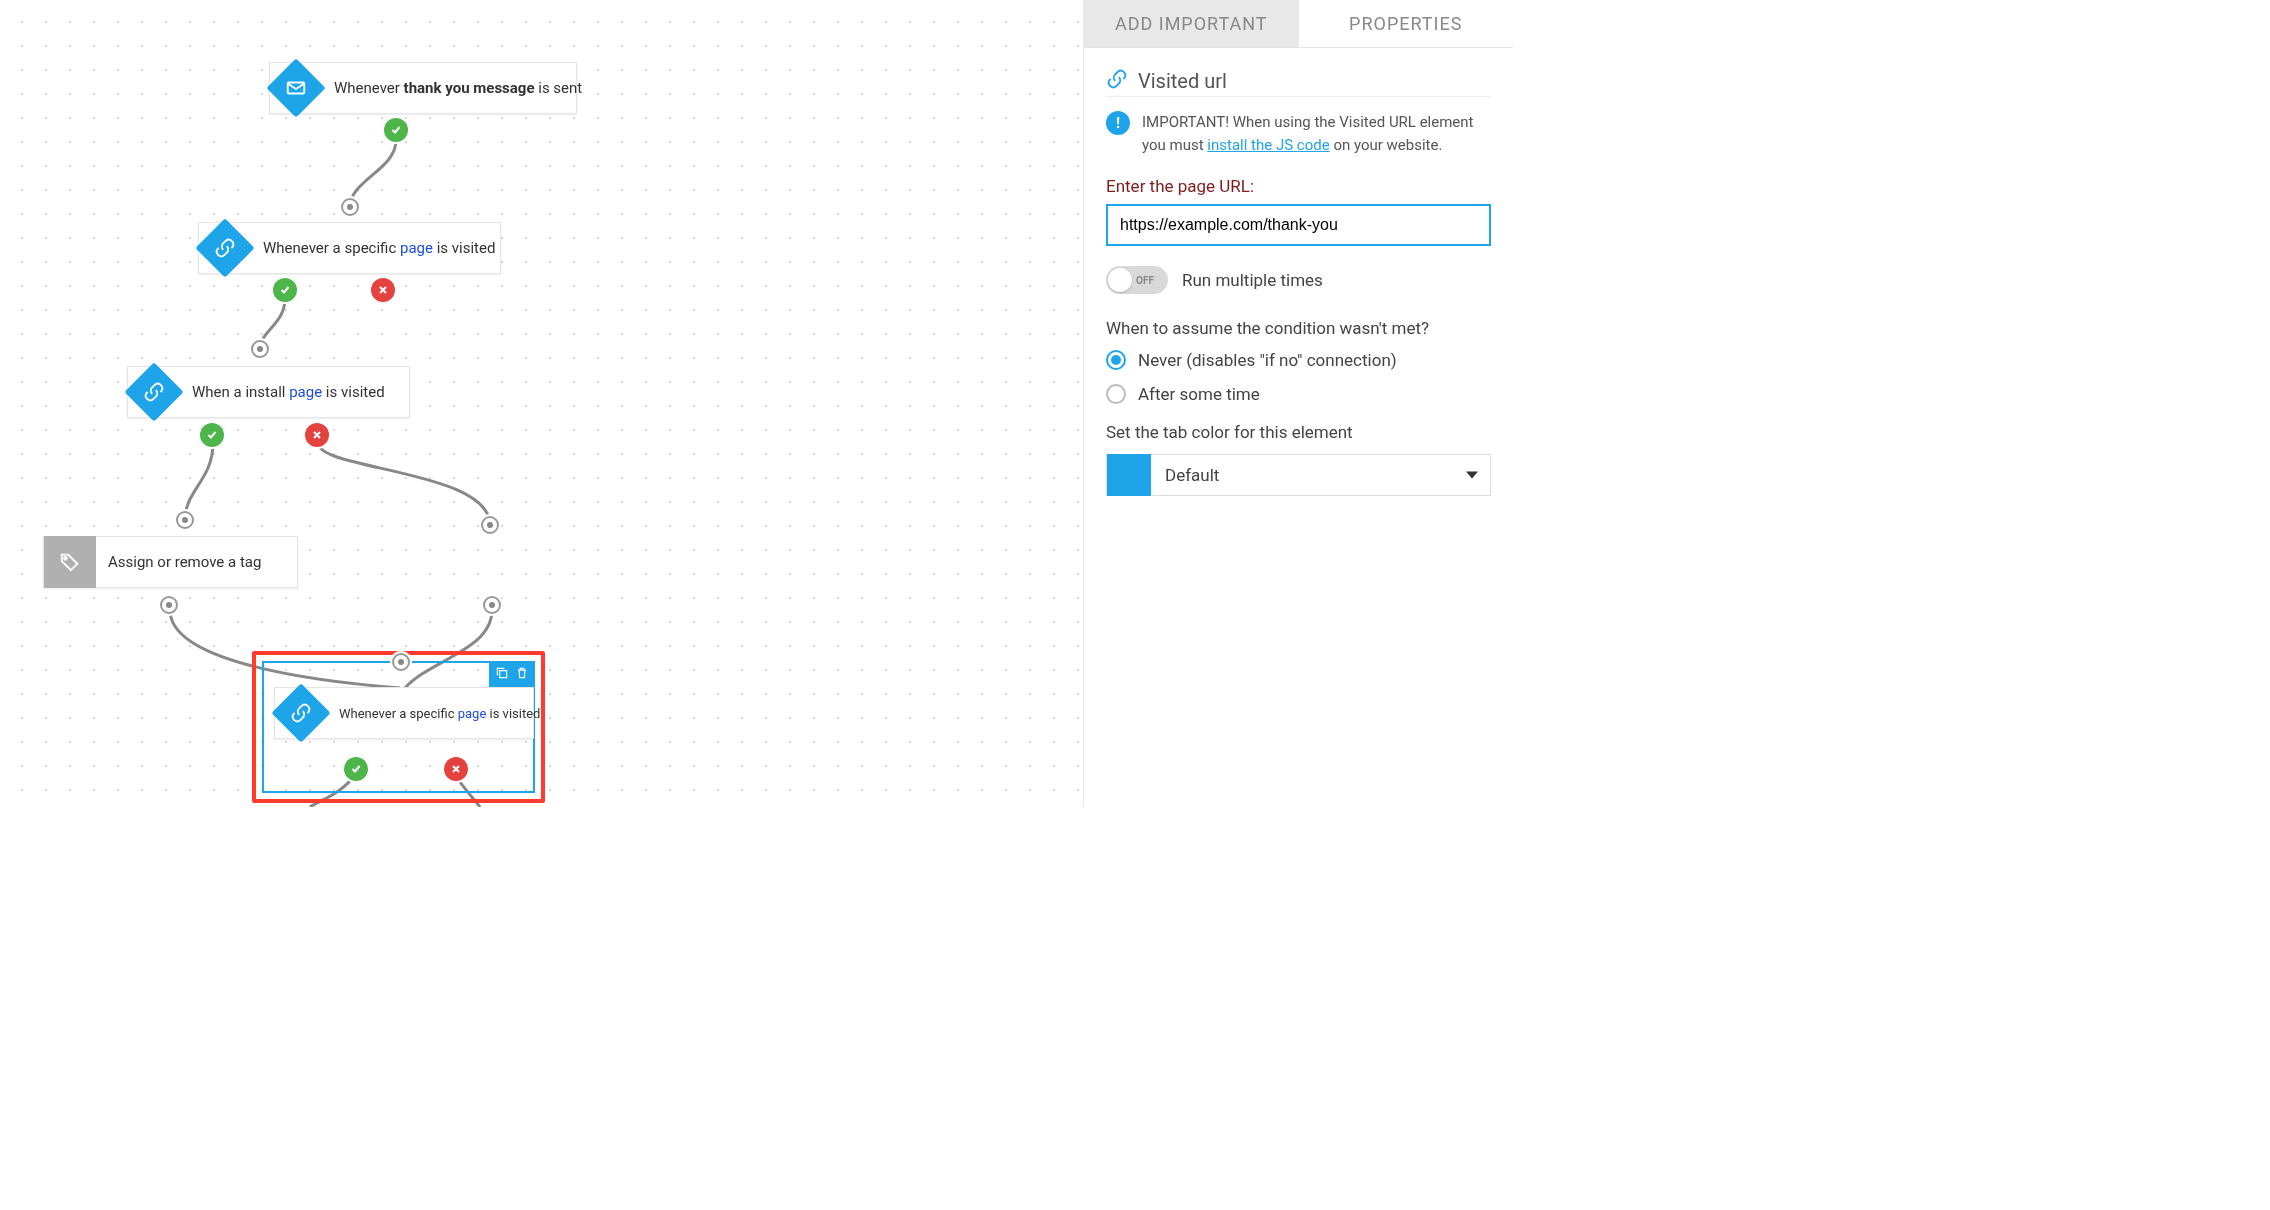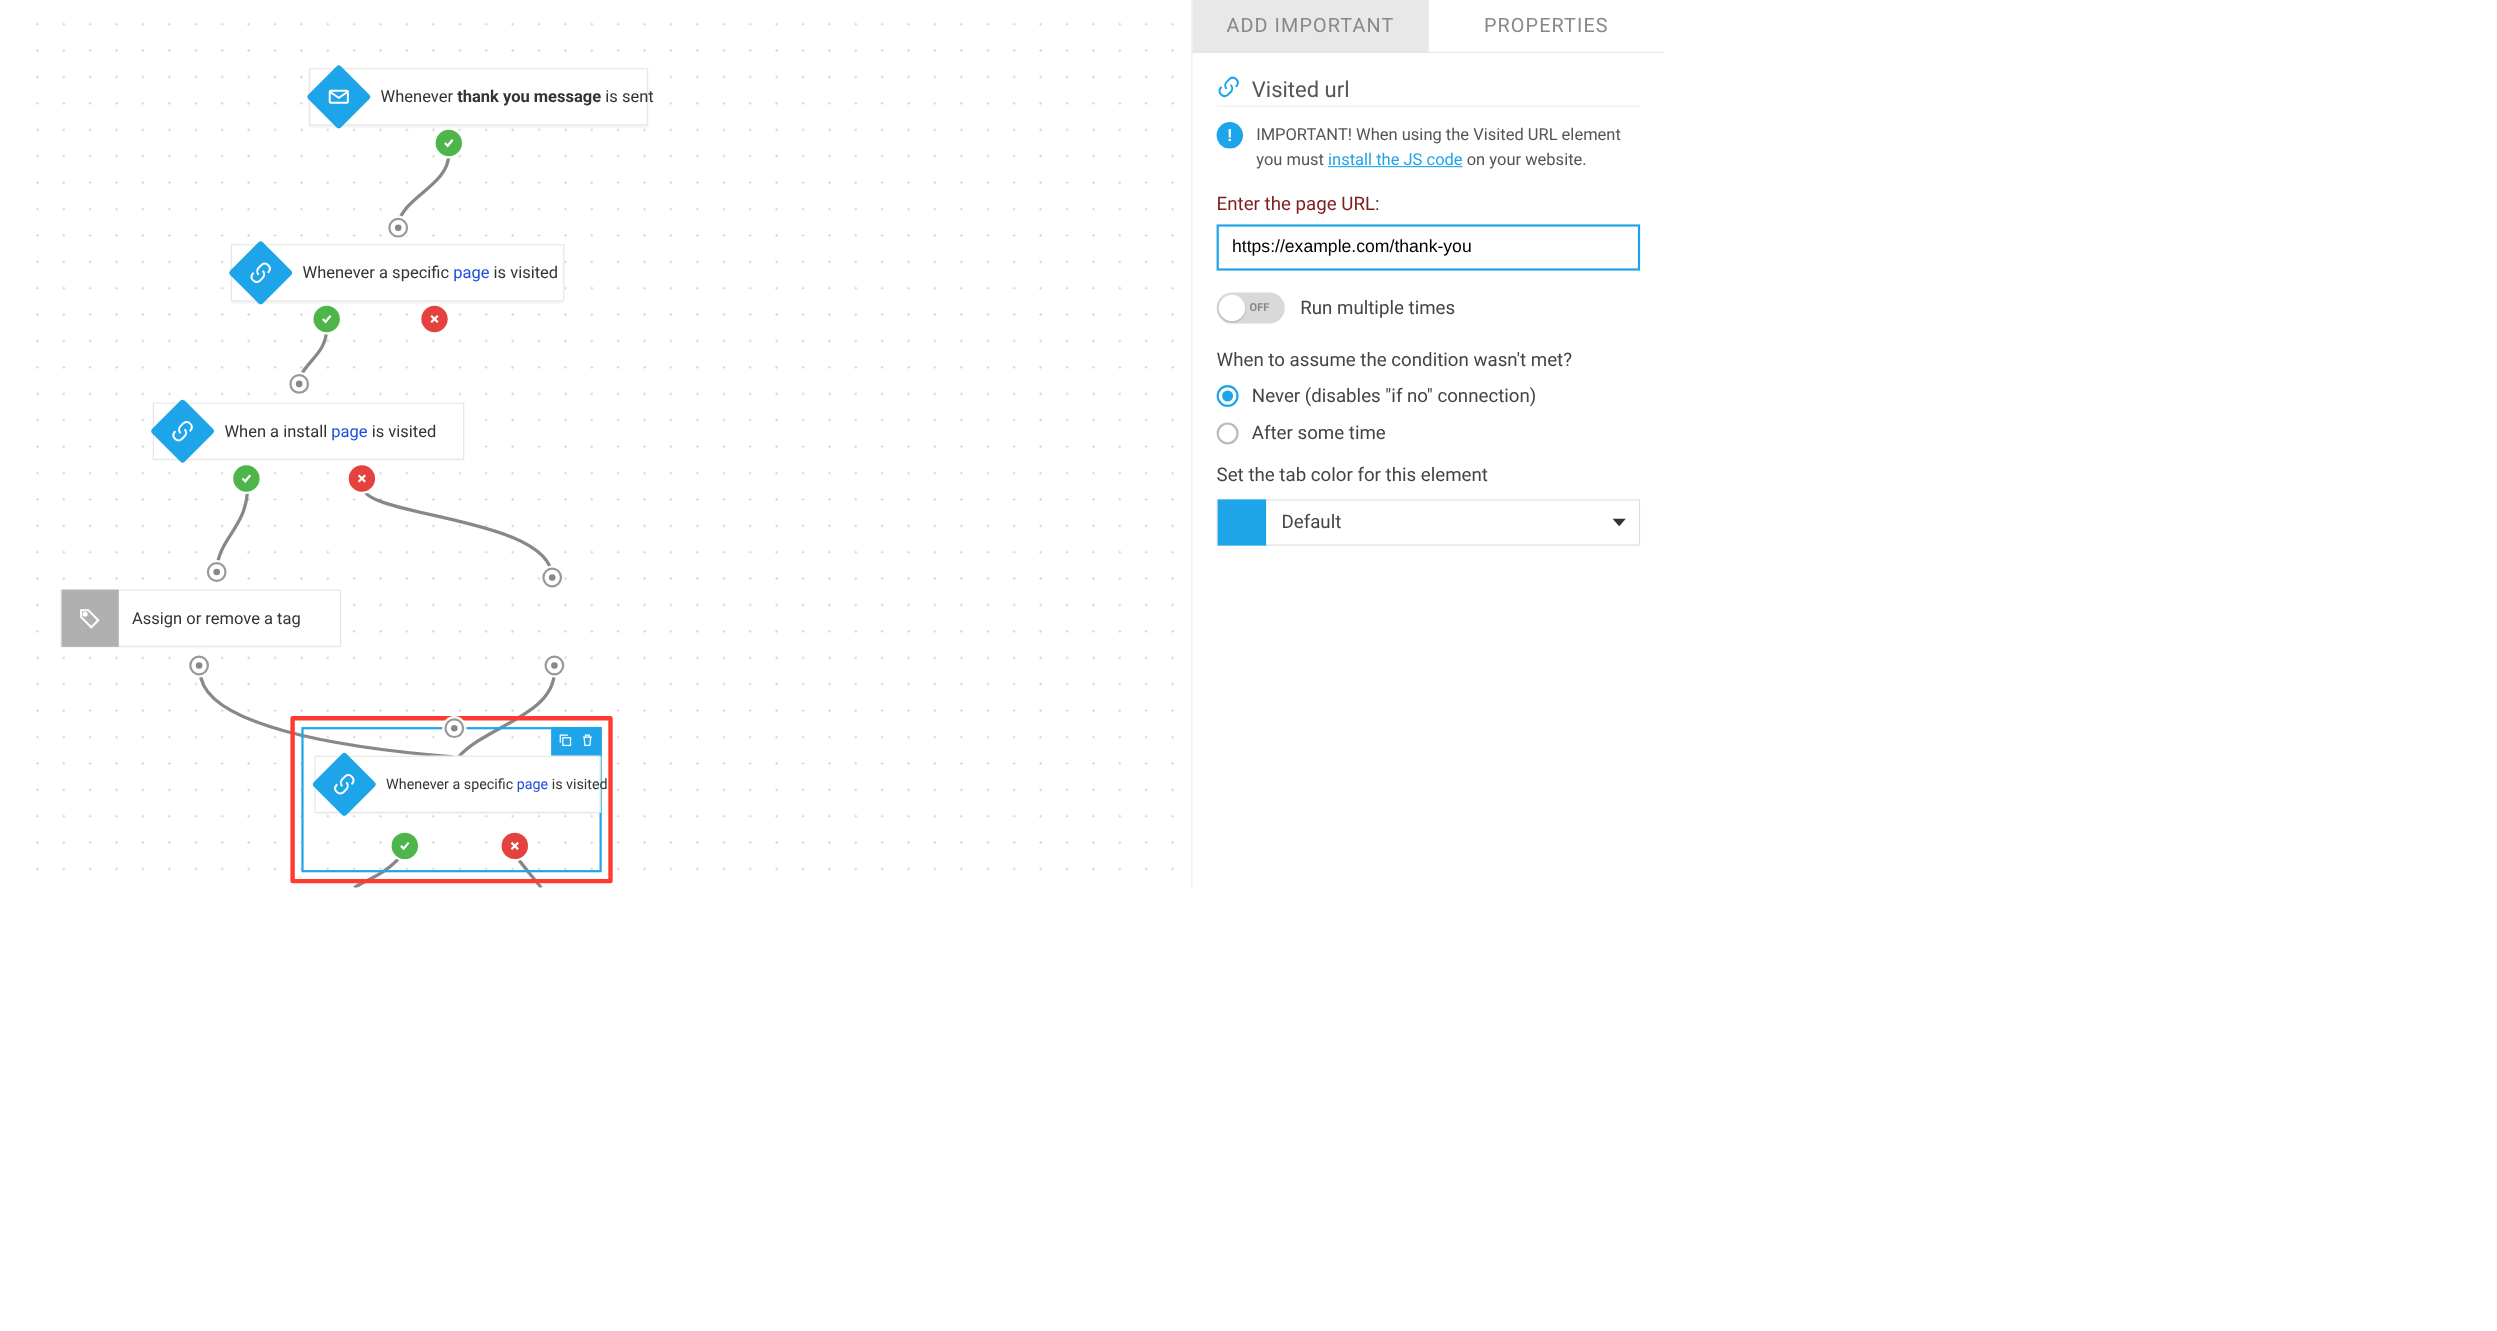--- a/index.html
+++ b/index.html
@@ -8,21 +8,21 @@
   background: #fff;
   width: 1513px;
   height: 807px;
   overflow: hidden;
   position: relative;
 }
 
 
 .canvas {
   position: absolute;
-  left: 12px; top: 0;
+  left: 0; top: 0;
   width: 1083px; height: 807px;
   background-color: #fff;
   background-image:
     radial-gradient(circle, #d8d8d8 1px, transparent 1px);
   background-size: 24px 24px;
   background-position: 10px 10px;
 }
 
 svg.connectors {
   position: absolute; left:0; top:0; width:1083px; height:807px;

